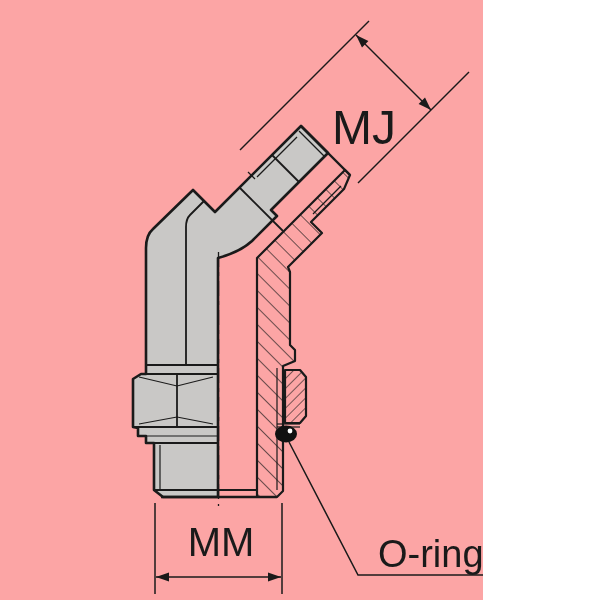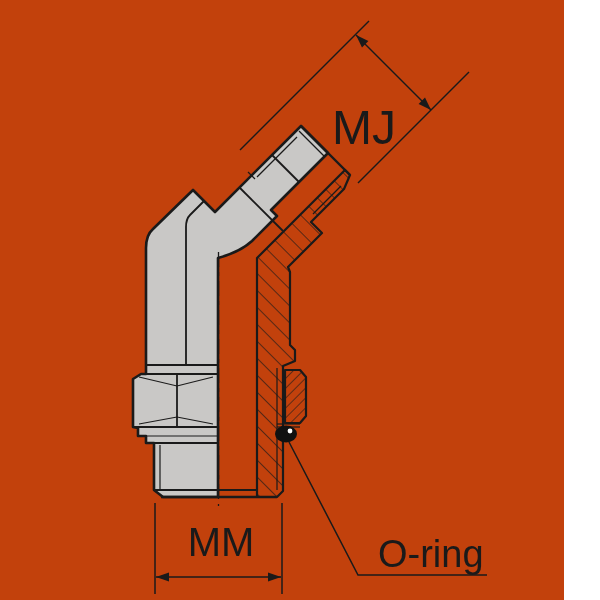--- a/index.html
+++ b/index.html
@@ -1,16 +1,16 @@
 <!DOCTYPE html>
 <html><head>
 <meta charset="utf-8">
 <style>
   html,body{margin:0;padding:0;background:#ffffff;}
-  .stage{width:564px;height:600px;position:relative;background:#c2410c;overflow:hidden;
+  .stage{width:483px;height:600px;position:relative;background:#fca5a5;overflow:hidden;
          font-family:"Liberation Sans", sans-serif;}
   svg{display:block}
   .lbl{fill:#1a1a1a;font-family:"Liberation Sans", sans-serif;}
   .ln{stroke:#1a1a1a;fill:none;}
   .thick{stroke-width:2.6;}
   .med{stroke-width:1.8;}
   .thin{stroke-width:1.2;}
   .ann{stroke:#1a1a1a;stroke-width:1.5;fill:none;}
   .arrow{fill:#1a1a1a;stroke:none;}
 </style>

